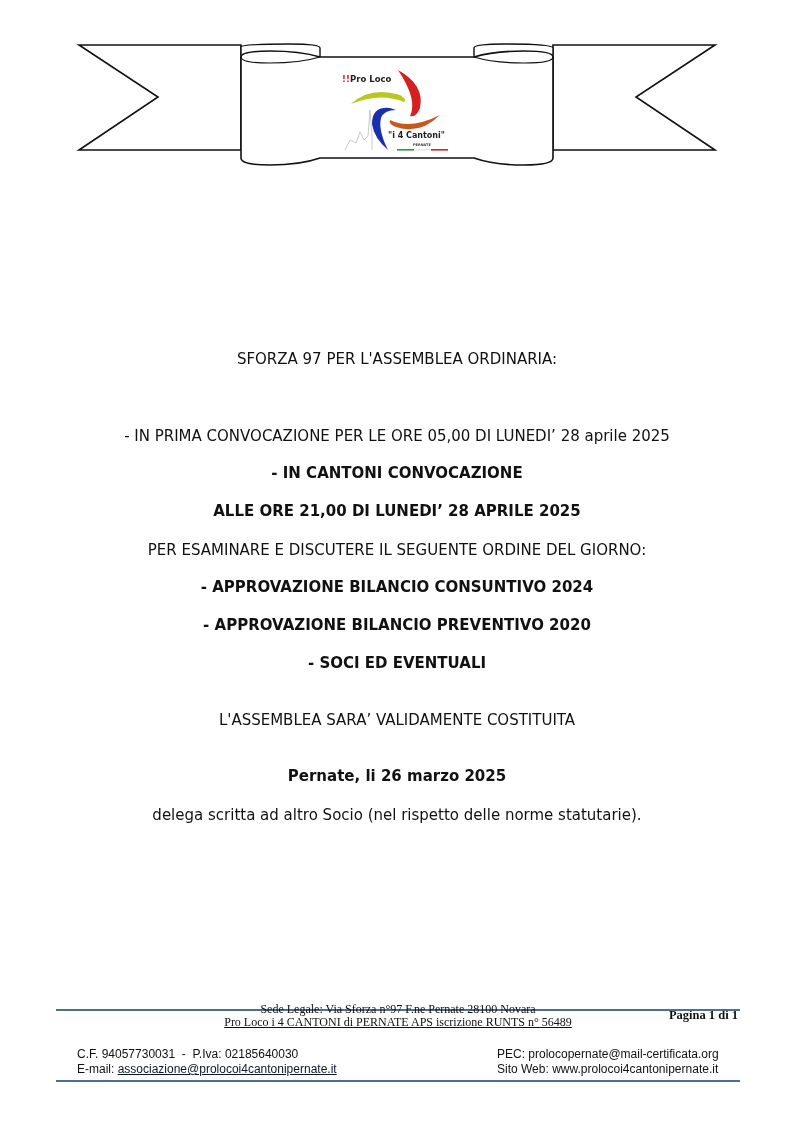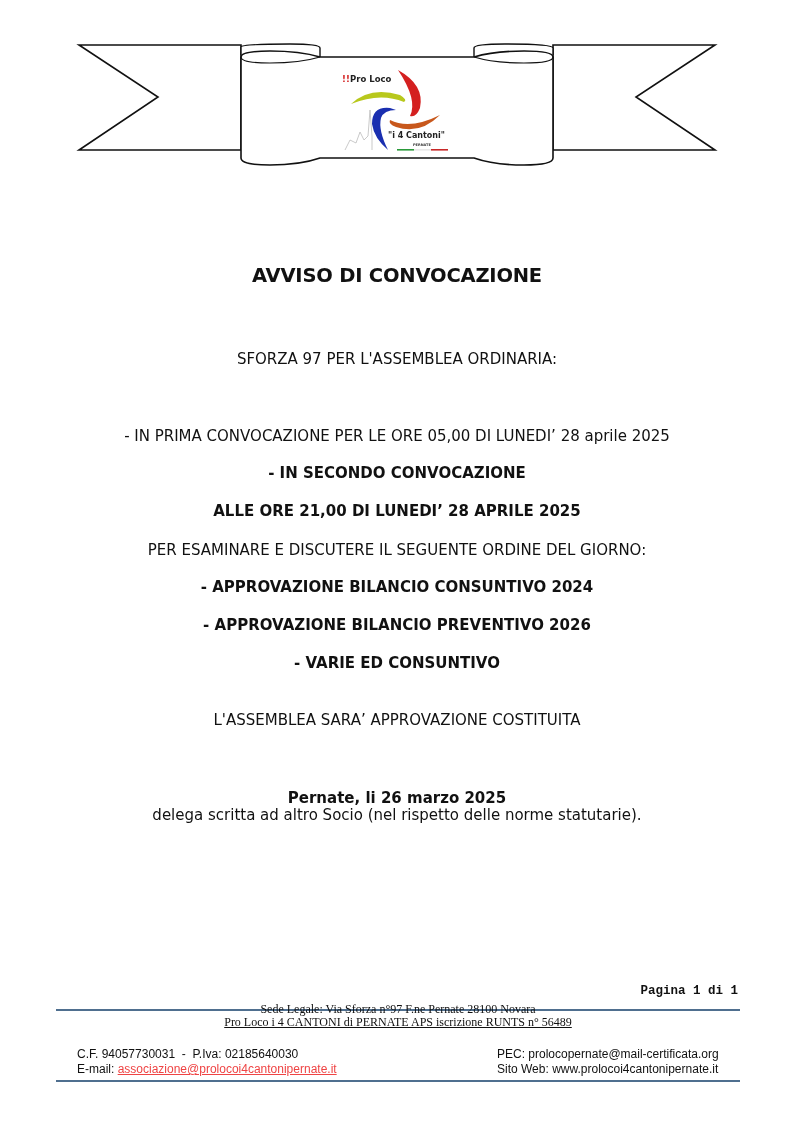--- a/index.html
+++ b/index.html
@@ -19,41 +19,41 @@
   .line { font-size: 15px; line-height: 20px; }
   .bold { font-weight: bold; }
   .l-prima { top: 426px; }
   .l-seconda { top: 463px; }
   .l-alle { top: 501px; }
   .l-per { top: 540px; }
   .l-item0 { top: 577px; }
   .l-item1 { top: 615px; }
   .l-item2 { top: 653px; }
   .l-valid { top: 710px; line-height: 21px; }
-  .l-date { top: 766px; margin-top: 22px; }
+  .l-date { top: 766px; }
   .l-note { top: 805px; line-height: 21px; }
 
   .page-num {
-    position: absolute; right: 56px; top: 984px;
-    font-family: Liberation Mono, monospace; font-weight: bold; font-size: 12.5px;
+    position: absolute; right: 56px; top: 1008px;
+    font-family: Liberation Serif, serif; font-weight: bold; font-size: 12.5px;
   }
   .rule { position: absolute; left: 56px; width: 684px; height: 2px; background: #4f6f8f; }
   .rule.top { top: 1009px; }
   .rule.bottom { top: 1080px; }
   .footer-line {
     position: absolute; left: 56px; width: 684px; text-align: center;
     font-family: Liberation Serif, serif; font-size: 12px; line-height: 15px; color: #111;
   }
   .f-runts { top: 1015px; text-decoration: underline; }
   .f-sede { top: 1002px; }
   .f-left { position: absolute; left: 77px; font-family: "Liberation Sans", sans-serif; font-size: 12px; line-height: 15px; }
   .f-right { position: absolute; left: 497px; font-family: "Liberation Sans", sans-serif; font-size: 12px; line-height: 15px; }
   .f-row1 { top: 1047px; }
   .f-row2 { top: 1062px; }
-  .email-link { color: #ef4444; text-decoration: underline; }
+  .email-link { color: #0f172a; text-decoration: underline; }
 </style>
 </head>
 <body>
 
 <svg class="banner" viewBox="0 0 794 190" xmlns="http://www.w3.org/2000/svg">
 
   <polygon points="79,45 241,45 241,150 79,150 158,97" fill="#fff" stroke="#111" stroke-width="1.6"></polygon>
 
   <polygon points="715,45 553,45 553,150 715,150 636,97" fill="#fff" stroke="#111" stroke-width="1.6"></polygon>
 
@@ -80,38 +80,37 @@
     <path d="M345,150 L350,140 L356,143 L360,132 L364,140 L368,136 L370,110 L372,136 L372,150" fill="none" stroke="#bbb" stroke-width="0.8"></path>
     <text x="388" y="138" font-size="8" font-weight="bold" fill="#222" font-family="DejaVu Sans, sans-serif">"i 4 Cantoni"</text>
     <text x="413" y="146" font-size="3.5" font-weight="bold" fill="#333" font-family="DejaVu Sans, sans-serif">PERNATE</text>
     <rect x="397" y="149" width="17" height="1.6" fill="#2a9a3a"></rect>
     <rect x="414" y="149" width="17" height="1.6" fill="#e8e8e8"></rect>
     <rect x="431" y="149" width="17" height="1.6" fill="#c82828"></rect>
   </g>
 </svg>
 
 <div class="body-text title">
-  <div>AVVISO DI CONVOCAZIONE</div>
 </div>
 
 <div class="body-text intro">
   <div>SFORZA 97 PER L'ASSEMBLEA ORDINARIA:</div>
 </div>
 
 <div class="body-text line l-prima">- IN PRIMA CONVOCAZIONE PER LE ORE 05,00 DI LUNEDI’ 28 aprile 2025</div>
-<div class="body-text line bold l-seconda">- IN SECONDO CONVOCAZIONE</div>
+<div class="body-text line bold l-seconda">- IN CANTONI CONVOCAZIONE</div>
 <div class="body-text line bold l-alle">ALLE ORE 21,00 DI LUNEDI’ 28 APRILE 2025</div>
 
 <div class="body-text line l-per">PER ESAMINARE E DISCUTERE IL SEGUENTE ORDINE DEL GIORNO:</div>
 <div class="body-text line bold l-item0">- APPROVAZIONE BILANCIO CONSUNTIVO 2024</div>
-<div class="body-text line bold l-item1">- APPROVAZIONE BILANCIO PREVENTIVO 2026</div>
-<div class="body-text line bold l-item2">- VARIE ED CONSUNTIVO</div>
+<div class="body-text line bold l-item1">- APPROVAZIONE BILANCIO PREVENTIVO 2020</div>
+<div class="body-text line bold l-item2">- SOCI ED EVENTUALI</div>
 
 <div class="body-text line l-valid">
-  <div>L'ASSEMBLEA SARA’ APPROVAZIONE COSTITUITA</div>
+  <div>L'ASSEMBLEA SARA’ VALIDAMENTE COSTITUITA</div>
 </div>
 
 <div class="body-text line bold l-date">Pernate, li 26 marzo 2025</div>
 
 <div class="body-text line l-note">
   <div>delega scritta ad altro Socio (nel rispetto delle norme statutarie).</div>
 </div>
 
 <div class="page-num">Pagina 1 di 1</div>
 

